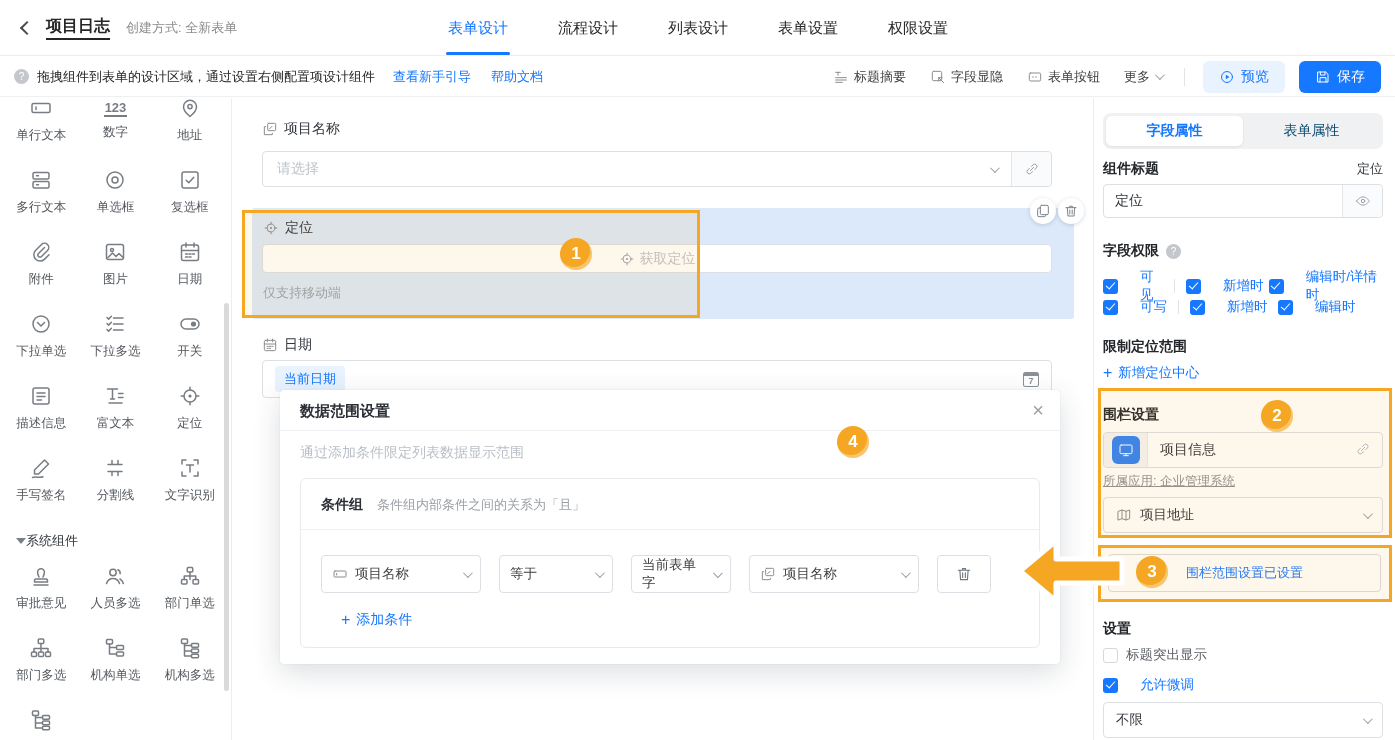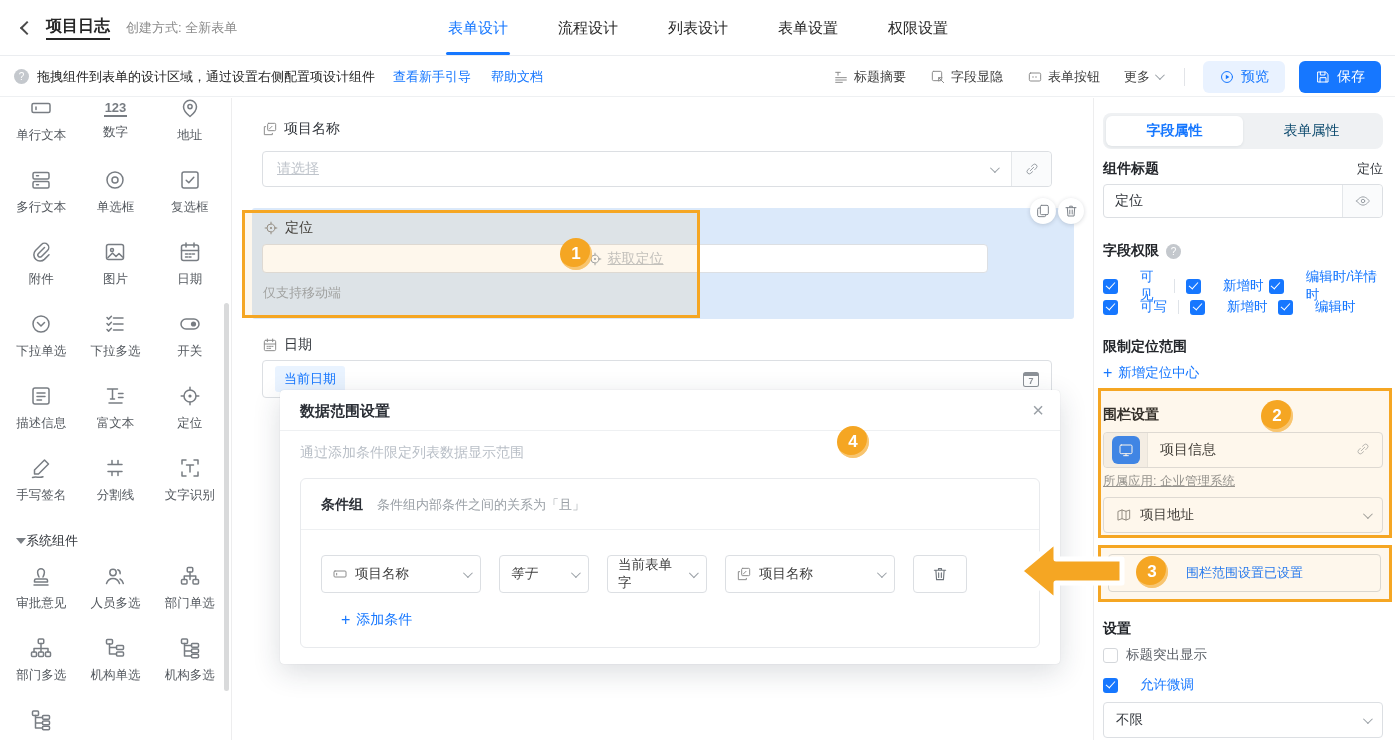--- a/index.html
+++ b/index.html
@@ -47,28 +47,28 @@
   .plabel{font-size:12.5px;color:#54595f;}
   .num-glyph{font-size:13px;font-weight:700;color:#787d83;border-bottom:2px solid #787d83;line-height:15px;padding:0 1px;}
   .pgroup{display:flex;align-items:center;padding:16px 0 2px 16px;font-size:13px;color:#33373d;}
   .caret{width:0;height:0;border-left:5px solid transparent;border-right:5px solid transparent;border-top:6px solid #7a7f85;}
   .side-scroll{position:absolute;right:2px;top:205px;width:5px;height:388px;border-radius:3px;background:#d9dadb;}
 
   
   .canvas{position:absolute;left:233px;top:98px;bottom:0;width:860px;background:#fff;}
   .f-label{display:flex;align-items:center;gap:6px;font-size:14px;color:#33373d;}
   .ctl{background:#fff;border:1px solid #dcdfe3;border-radius:4px;display:flex;align-items:center;}
-  .ph{color:#bfc4cb;font-size:14px;text-decoration:underline;}
+  .ph{color:#bfc4cb;font-size:14px;}
   .name-label{position:absolute;left:29px;top:22px;}
   .name-select{position:absolute;left:29px;top:53px;width:790px;height:36px;padding:0 0 0 14px;}
   .name-select .chev{margin-left:auto;margin-right:14px;}
   .suffix-cell{width:40px;align-self:stretch;border-left:1px solid #e4e7ea;display:flex;align-items:center;justify-content:center;color:#9aa0a6;background:#fafbfc;border-radius:0 4px 4px 0;flex:none;}
   .sel-row{position:absolute;left:19px;top:110px;width:822px;height:111px;background:#dbe9fa;border-radius:3px;}
   .sel-row .f-label{position:absolute;left:11px;top:11px;}
-  .loc-input{position:absolute;left:10px;top:36px;width:726px;height:29px;justify-content:center;gap:5px;}
+  .loc-input{position:absolute;left:10px;top:36px;width:790px;height:29px;justify-content:center;gap:5px;}
   .loc-helper{position:absolute;left:11px;top:76px;font-size:13px;color:#9aa3ad;}
   .fab{position:absolute;width:26px;height:26px;border-radius:50%;background:#fff;box-shadow:0 1px 4px rgba(31,45,61,.18);display:flex;align-items:center;justify-content:center;color:#7d838a;cursor:pointer;}
   .fab.copy{left:778px;top:-10px;}
   .fab.del{left:806px;top:-10px;}
   .date-label{position:absolute;left:29px;top:238px;}
   .date-input{position:absolute;left:29px;top:262px;width:790px;height:38px;padding:0 12px;}
   .tag{background:#e9f3ff;color:#1677ff;font-size:13px;border-radius:3px;padding:4px 9px;}
   .mini-cal{margin-left:auto;width:16px;height:15px;border:1.5px solid #8c9197;border-top:4.5px solid #8c9197;border-radius:2.5px;font-size:9px;color:#8c9197;display:flex;align-items:center;justify-content:center;font-weight:700;}
 
   
@@ -78,21 +78,21 @@
   .m-hr{position:absolute;left:0;right:0;top:40px;height:1px;background:#eef0f2;}
   .m-ph{position:absolute;left:20px;top:54px;font-size:14px;color:#b9bfc7;}
   .m-box{position:absolute;left:20px;right:20px;top:88px;height:170px;border:1px solid #e8eaed;border-radius:6px;}
   .m-box-h{display:flex;align-items:baseline;gap:14px;padding:17px 20px 15px;border-bottom:1px solid #eef0f2;}
   .m-box-title{font-size:14px;font-weight:700;color:#2b2f36;}
   .m-box-hint{font-size:13px;color:#9aa0a6;}
   .m-row{display:flex;align-items:center;gap:18px;padding:25px 20px 0;}
   .cond{height:38px;font-size:13.5px;color:#404040;padding:0 10px;gap:7px;}
   .cond .chev{margin-left:auto;}
   .cond.w1{width:160px;}
-  .cond.w2{width:90px;font-style:italic;}
+  .cond.w2{width:114px;}
   .cond.w3{width:100px;}
   .cond.w4{width:170px;}
   .cond-del{width:54px;height:38px;border:1px solid #dcdfe3;border-radius:4px;display:flex;align-items:center;justify-content:center;color:#6f757c;cursor:pointer;background:#fff;}
   .m-add{position:absolute;left:40px;bottom:18px;display:flex;align-items:center;gap:6px;color:#1677ff;font-size:14px;cursor:pointer;}
   .plus{font-size:16px;line-height:14px;}
 
   
   .panel{position:absolute;top:98px;right:0;bottom:0;width:302px;background:#fff;border-left:1px solid #ededee;font-size:13.5px;}
   .seg{position:absolute;left:9px;right:12px;top:15px;height:36px;background:#eff1f3;border-radius:8px;display:flex;padding:3px;}
   .seg-item{flex:1;display:flex;align-items:center;justify-content:center;font-size:14px;color:#0c4a6e;border-radius:6px;cursor:pointer;}

